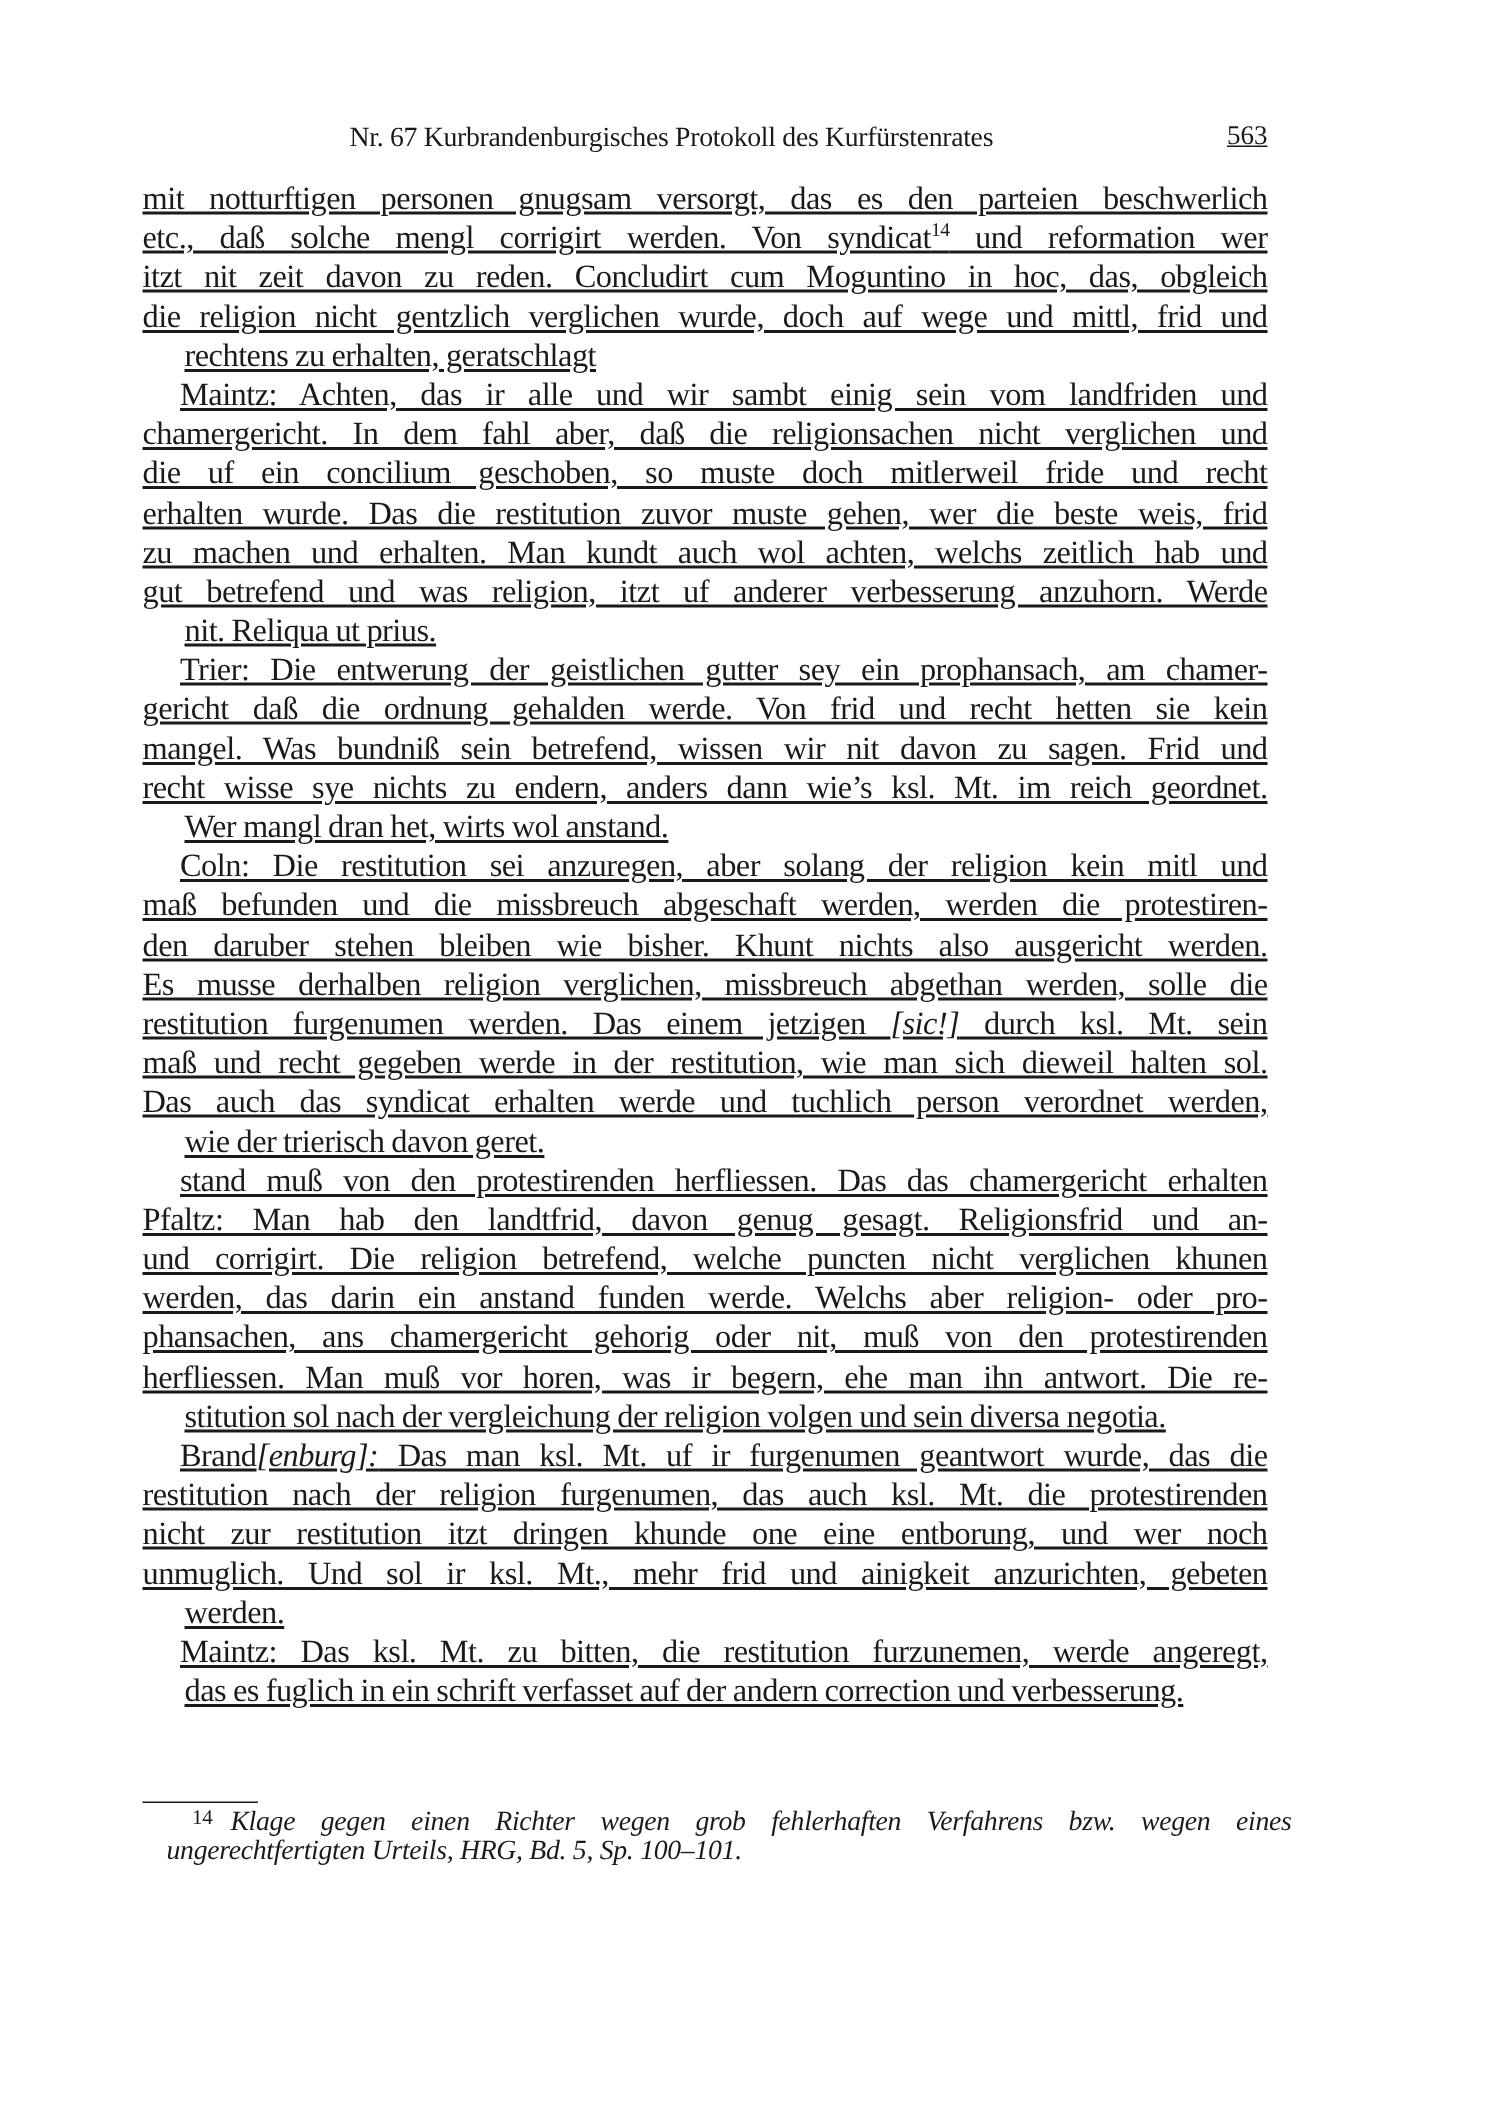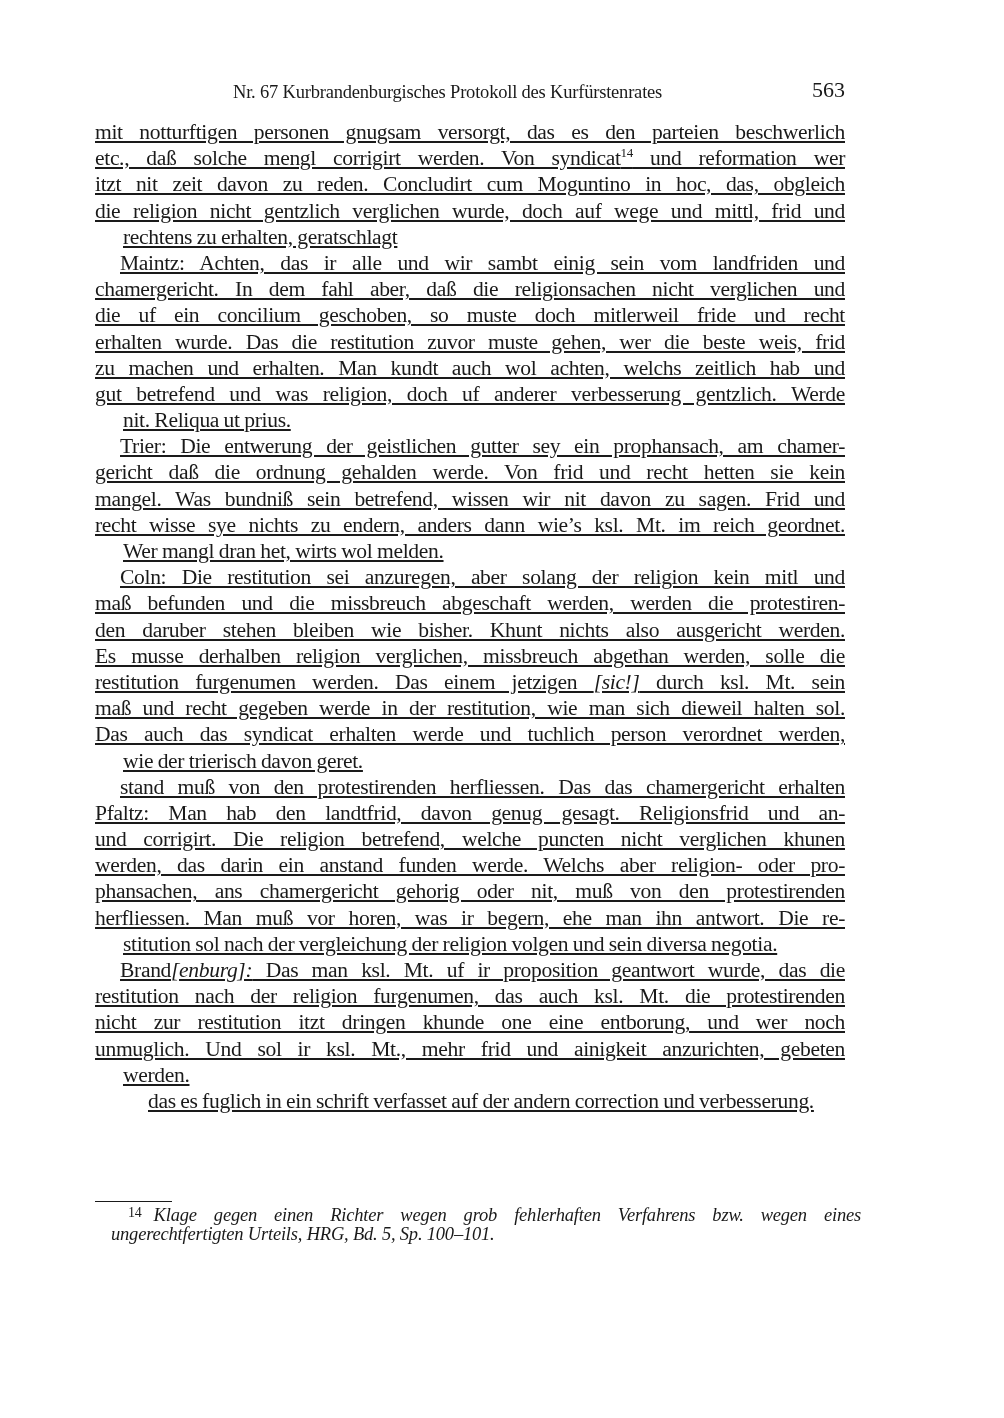--- a/index.html
+++ b/index.html
@@ -34,21 +34,22 @@
       position: absolute;
       left: 138px;
       top: 0;
       white-space: nowrap;
       letter-spacing: -0.2px;
     }
     .page-number {
       position: absolute;
       right: 0;
       top: -2px;
-      font-size: 22px;
+      font-size: 18px;
+      text-decoration: underline;
     }
     .body-text {
       position: absolute;
       top: 119px;
       left: 0;
       width: 750px;
       font-size: 21.6px;
       line-height: 26.2px;
       text-align: justify;
       hyphens: manual;
@@ -146,29 +147,29 @@
         <span class="line"><span>itzt nit zeit davon zu reden. Concludirt cum Moguntino in hoc, das, obgleich</span></span>
         <span class="line"><span>die religion nicht gentzlich verglichen wurde, doch auf wege und mittl, frid und</span></span>
         <span class="line last"><span>rechtens zu erhalten, geratschlagt</span></span>
       </div>
       <div class="para indent">
         <span class="line"><span>Maintz: Achten, das ir alle und wir sambt einig sein vom landfriden und</span></span>
         <span class="line"><span>chamergericht. In dem fahl aber, daß die religionsachen nicht verglichen und</span></span>
         <span class="line"><span>die uf ein concilium geschoben, so muste doch mitlerweil fride und recht</span></span>
         <span class="line"><span>erhalten wurde. Das die restitution zuvor muste gehen, wer die beste weis, frid</span></span>
         <span class="line"><span>zu machen und erhalten. Man kundt auch wol achten, welchs zeitlich hab und</span></span>
-        <span class="line"><span>gut betrefend und was religion, doch uf anderer verbesserung gentzlich. Werde</span></span>
+        <span class="line"><span>gut betrefend und was religion, itzt uf anderer verbesserung anzuhorn. Werde</span></span>
         <span class="line last"><span>nit. Reliqua ut prius.</span></span>
       </div>
       <div class="para indent">
         <span class="line"><span>Trier: Die entwerung der geistlichen gutter sey ein prophansach, am chamer-</span></span>
         <span class="line"><span>gericht daß die ordnung gehalden werde. Von frid und recht hetten sie kein</span></span>
         <span class="line"><span>mangel. Was bundniß sein betrefend, wissen wir nit davon zu sagen. Frid und</span></span>
         <span class="line"><span>recht wisse sye nichts zu endern, anders dann wie’s ksl. Mt. im reich geordnet.</span></span>
-        <span class="line last"><span>Wer mangl dran het, wirts wol melden.</span></span>
+        <span class="line last"><span>Wer mangl dran het, wirts wol anstand.</span></span>
       </div>
       <div class="para indent">
         <span class="line"><span>Coln: Die restitution sei anzuregen, aber solang der religion kein mitl und</span></span>
         <span class="line"><span>maß befunden und die missbreuch abgeschaft werden, werden die protestiren-</span></span>
         <span class="line"><span>den daruber stehen bleiben wie bisher. Khunt nichts also ausgericht werden.</span></span>
         <span class="line"><span>Es musse derhalben religion verglichen, missbreuch abgethan werden, solle die</span></span>
         <span class="line"><span>restitution furgenumen werden. Das einem jetzigen </span><em>[sic!]</em><span> durch ksl. Mt. sein</span></span>
         <span class="line"><span>maß und recht gegeben werde in der restitution, wie man sich dieweil halten sol.</span></span>
         <span class="line"><span>Das auch das syndicat erhalten werde und tuchlich person verordnet werden,</span></span>
         <span class="line last"><span>wie der trierisch davon geret.</span></span>
@@ -176,27 +177,28 @@
       <div class="para indent">
         <span class="line"><span>stand muß von den protestirenden herfliessen. Das das chamergericht erhalten</span></span>
         <span class="line"><span>Pfaltz: Man hab den landtfrid, davon genug gesagt. Religionsfrid und an-</span></span>
         <span class="line"><span>und corrigirt. Die religion betrefend, welche puncten nicht verglichen khunen</span></span>
         <span class="line"><span>werden, das darin ein anstand funden werde. Welchs aber religion- oder pro-</span></span>
         <span class="line"><span>phansachen, ans chamergericht gehorig oder nit, muß von den protestirenden</span></span>
         <span class="line"><span>herfliessen. Man muß vor horen, was ir begern, ehe man ihn antwort. Die re-</span></span>
         <span class="line last"><span>stitution sol nach der vergleichung der religion volgen und sein diversa negotia.</span></span>
       </div>
       <div class="para indent">
-        <span class="line"><span>Brand</span><em>[enburg]:</em><span> Das man ksl. Mt. uf ir proposition geantwort wurde, das die</span></span>
+        <span class="line"><span>Brand</span><em>[enburg]:</em><span> Das man ksl. Mt. uf ir furgenumen geantwort wurde, das die</span></span>
         <span class="line"><span>restitution nach der religion furgenumen, das auch ksl. Mt. die protestirenden</span></span>
         <span class="line"><span>nicht zur restitution itzt dringen khunde one eine entborung, und wer noch</span></span>
         <span class="line"><span>unmuglich. Und sol ir ksl. Mt., mehr frid und ainigkeit anzurichten, gebeten</span></span>
         <span class="line last"><span>werden.</span></span>
       </div>
       <div class="para indent">
+        <span class="line"><span>Maintz: Das ksl. Mt. zu bitten, die restitution furzunemen, werde angeregt,</span></span>
         <span class="line last"><span>das es fuglich in ein schrift verfasset auf der andern correction und verbesserung.</span></span>
       </div>
     </div>
 
   <div class="footnote-rule"></div>
 
   <div class="footnote">
     <span class="fn-line"><span class="fn-number">14</span><span>Klage gegen einen Richter wegen grob fehlerhaften Verfahrens bzw. wegen eines</span></span>
     <span class="fn-line last"><span>ungerechtfertigten Urteils, HRG, Bd. 5, Sp. 100–101.</span></span>
   </div>

